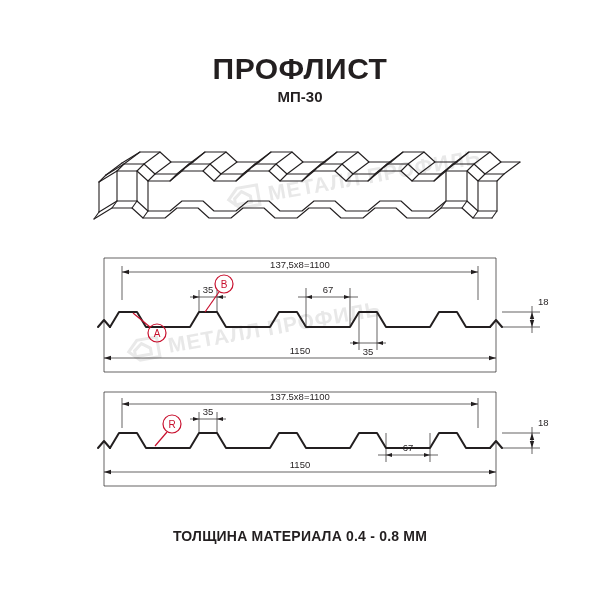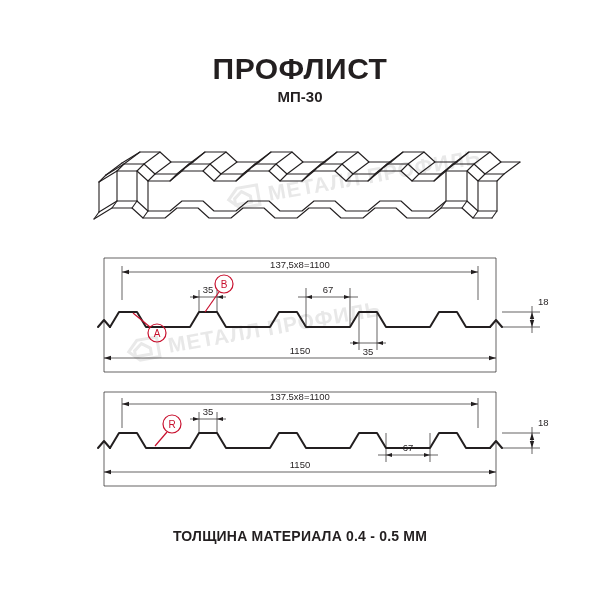--- a/index.html
+++ b/index.html
@@ -274,14 +274,14 @@
 
       <g>
         <circle cx="172" cy="424" r="9" fill="none" stroke="#c8102e" stroke-width="1.2"></circle>
         <line x1="167" y1="432" x2="155" y2="446" stroke="#c8102e" stroke-width="1.2"></line>
         <text x="172" y="428" text-anchor="middle" font-size="10" fill="#c8102e">R</text>
       </g>
     </g>
 
   </svg>
 
-  <div class="footer">ТОЛЩИНА МАТЕРИАЛА 0.4 - 0.5 ММ</div>
+  <div class="footer">ТОЛЩИНА МАТЕРИАЛА 0.4 - 0.8 ММ</div>
 </div>
 
 </body></html>

